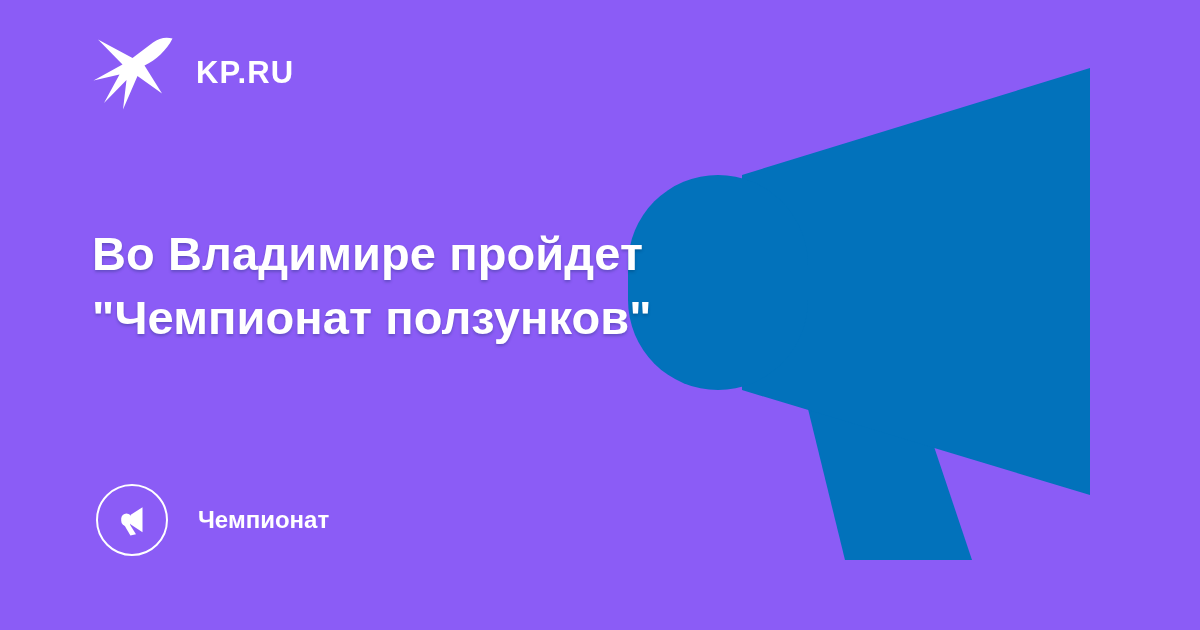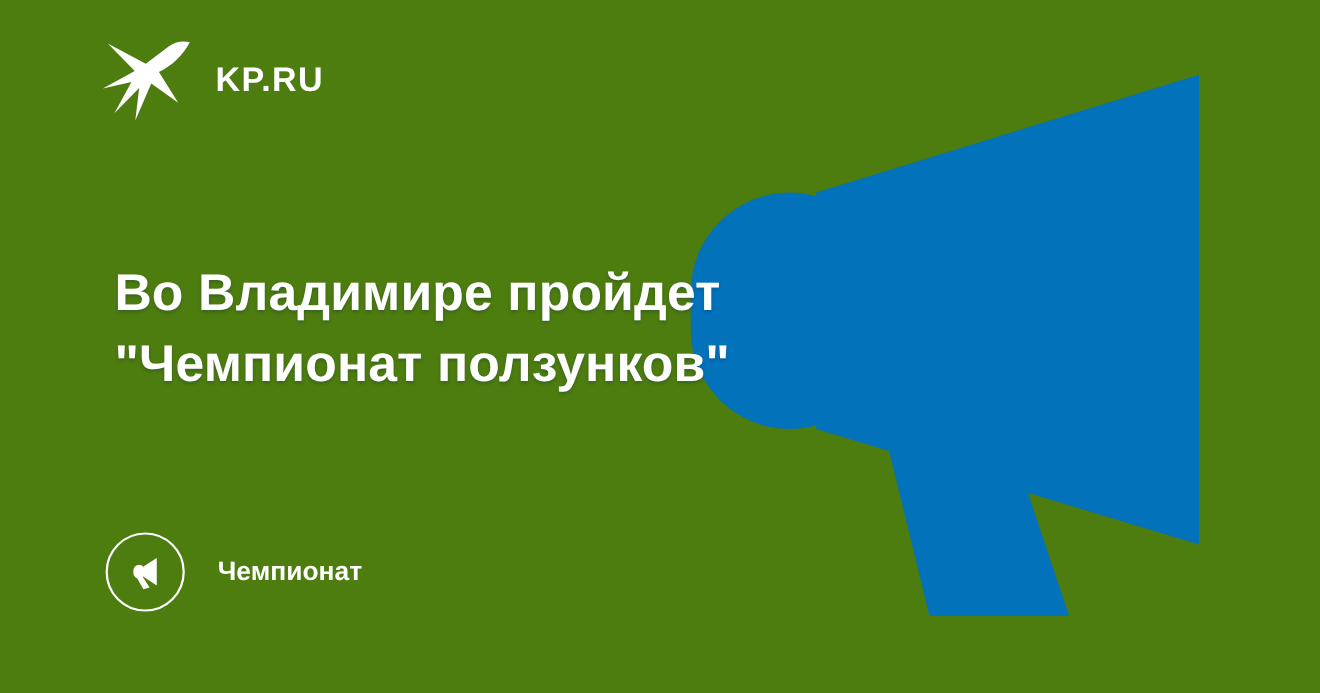--- a/index.html
+++ b/index.html
@@ -10,21 +10,21 @@
   }
   body {
     font-family: "Liberation Sans", "DejaVu Sans", sans-serif;
   }
 
   .card {
     position: relative;
     width: 1200px;
     height: 630px;
     overflow: hidden;
-    background: #4d7c0f;
+    background: #8b5cf6;
   }
 
   
   .watermark {
     position: absolute;
     inset: 0;
     width: 1200px;
     height: 630px;
     pointer-events: none;
   }
@@ -53,21 +53,21 @@
     line-height: 1;
     white-space: nowrap;
   }
 
   
   .headline {
     position: absolute;
     left: 92px;
     top: 222px;
     width: 760px;
-    margin: 12px;
+    margin: 0;
     color: #ffffff;
     font-size: 47px;
     font-weight: 700;
     line-height: 64px;
     letter-spacing: 0.1px;
     text-shadow: 0 2px 3px rgba(0, 40, 75, 0.28);
     white-space: pre-line;
   }
 
   

